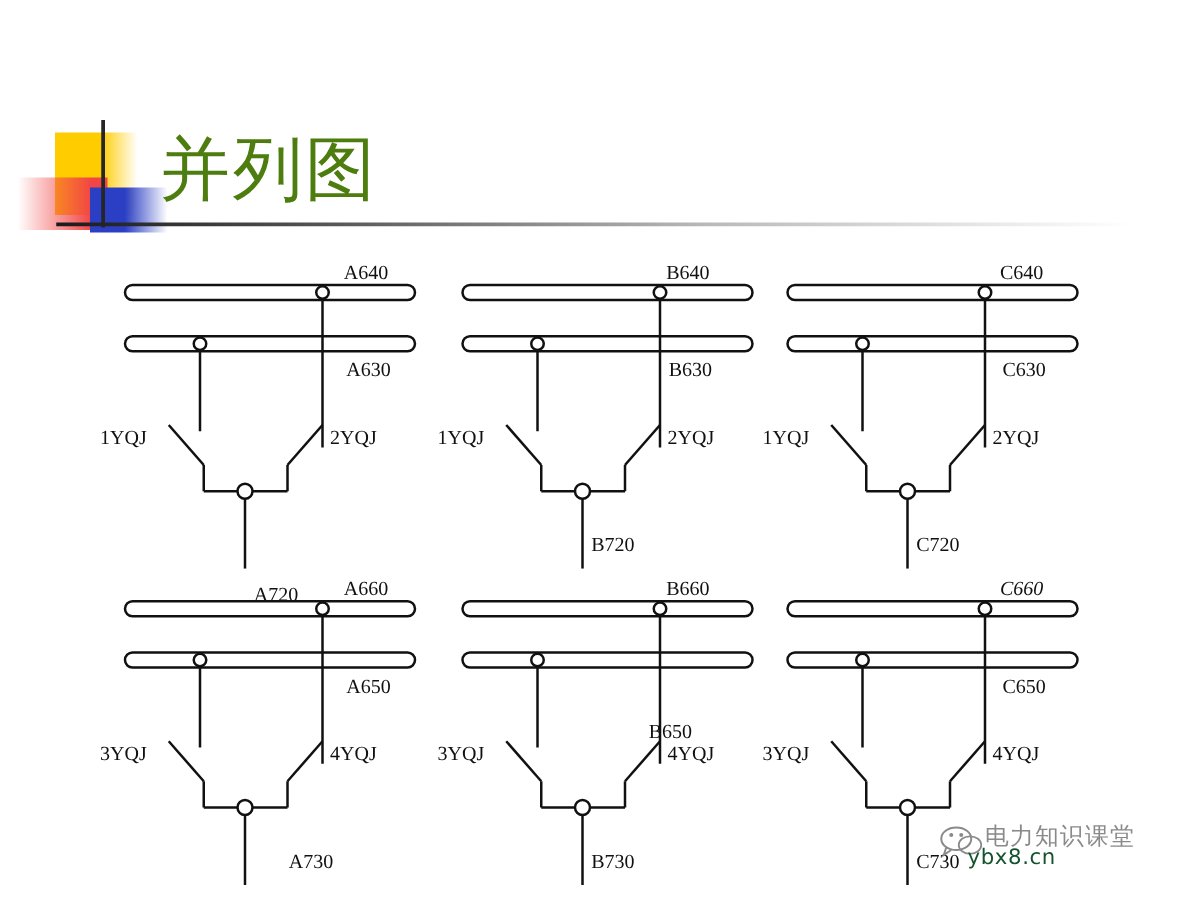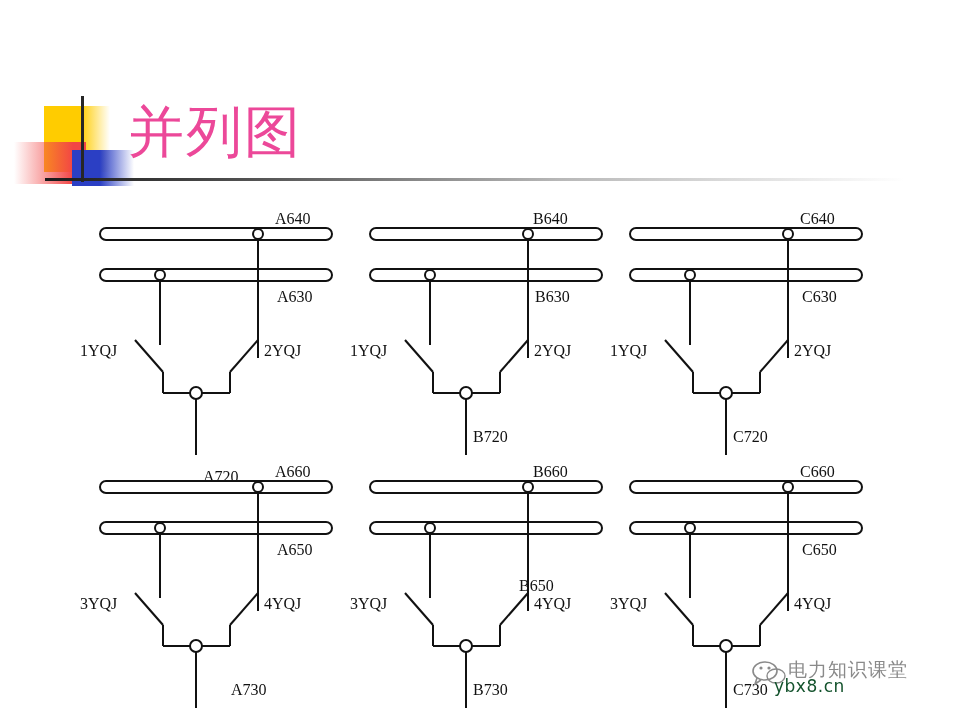--- a/index.html
+++ b/index.html
@@ -48,24 +48,24 @@
   }
   .deco-hline {
     position: absolute;
     left: 45px; top: 178px;
     width: 860px; height: 3px;
     background: linear-gradient(to right, #1a1a1a 0%, #555555 25%, #b8b8b8 60%, #ffffff 100%);
   }
   #page-title {
     position: absolute;
     left: 128px; top: 100px;
-    font-family: Liberation Mono, monospace;
+    font-family: Liberation Serif, serif;
     font-size: 56px;
     line-height: 72px;
-    color: #ec4899;
+    color: #4d7c0f;
     letter-spacing: 2px;
     white-space: nowrap;
   }
 
   
   #diagram-area {
     position: absolute;
     left: 0; top: 190px;
     width: 960px; height: 530px;
   }
@@ -268,21 +268,21 @@
         <line x1="68" y1="172" x2="68" y2="193"></line>
         <path d="M 163 140 L 135 172"></path>
         <line x1="135" y1="172" x2="135" y2="193"></line>
         <line x1="68" y1="193" x2="135" y2="193"></line>
         <line x1="101" y1="193" x2="101" y2="255"></line>
       </g>
       <circle cx="163" cy="34" r="5" fill="#ffffff" stroke="#111111" stroke-width="2"></circle>
       <circle cx="65" cy="75" r="5" fill="#ffffff" stroke="#111111" stroke-width="2"></circle>
       <circle cx="101" cy="193" r="6" fill="#ffffff" stroke="#111111" stroke-width="2"></circle>
     </svg>
-    <span class="lbl" style="left:175px; top:10px;">C660</span>
+    <span class="lbl" style="left:175px; top:10px;font-style:italic;">C660</span>
     <span class="lbl" style="left:177px; top:88px;">C650</span>
     <span class="lbl" style="left:-15px; top:142px;">3YQJ</span>
     <span class="lbl" style="left:169px; top:142px;">4YQJ</span>
     <span class="lbl" style="left:108px; top:228px;">C730</span>
   </div>
 
 </div>
 
 <div id="watermark">
   <svg class="wm-icon" viewBox="0 0 34 26">

